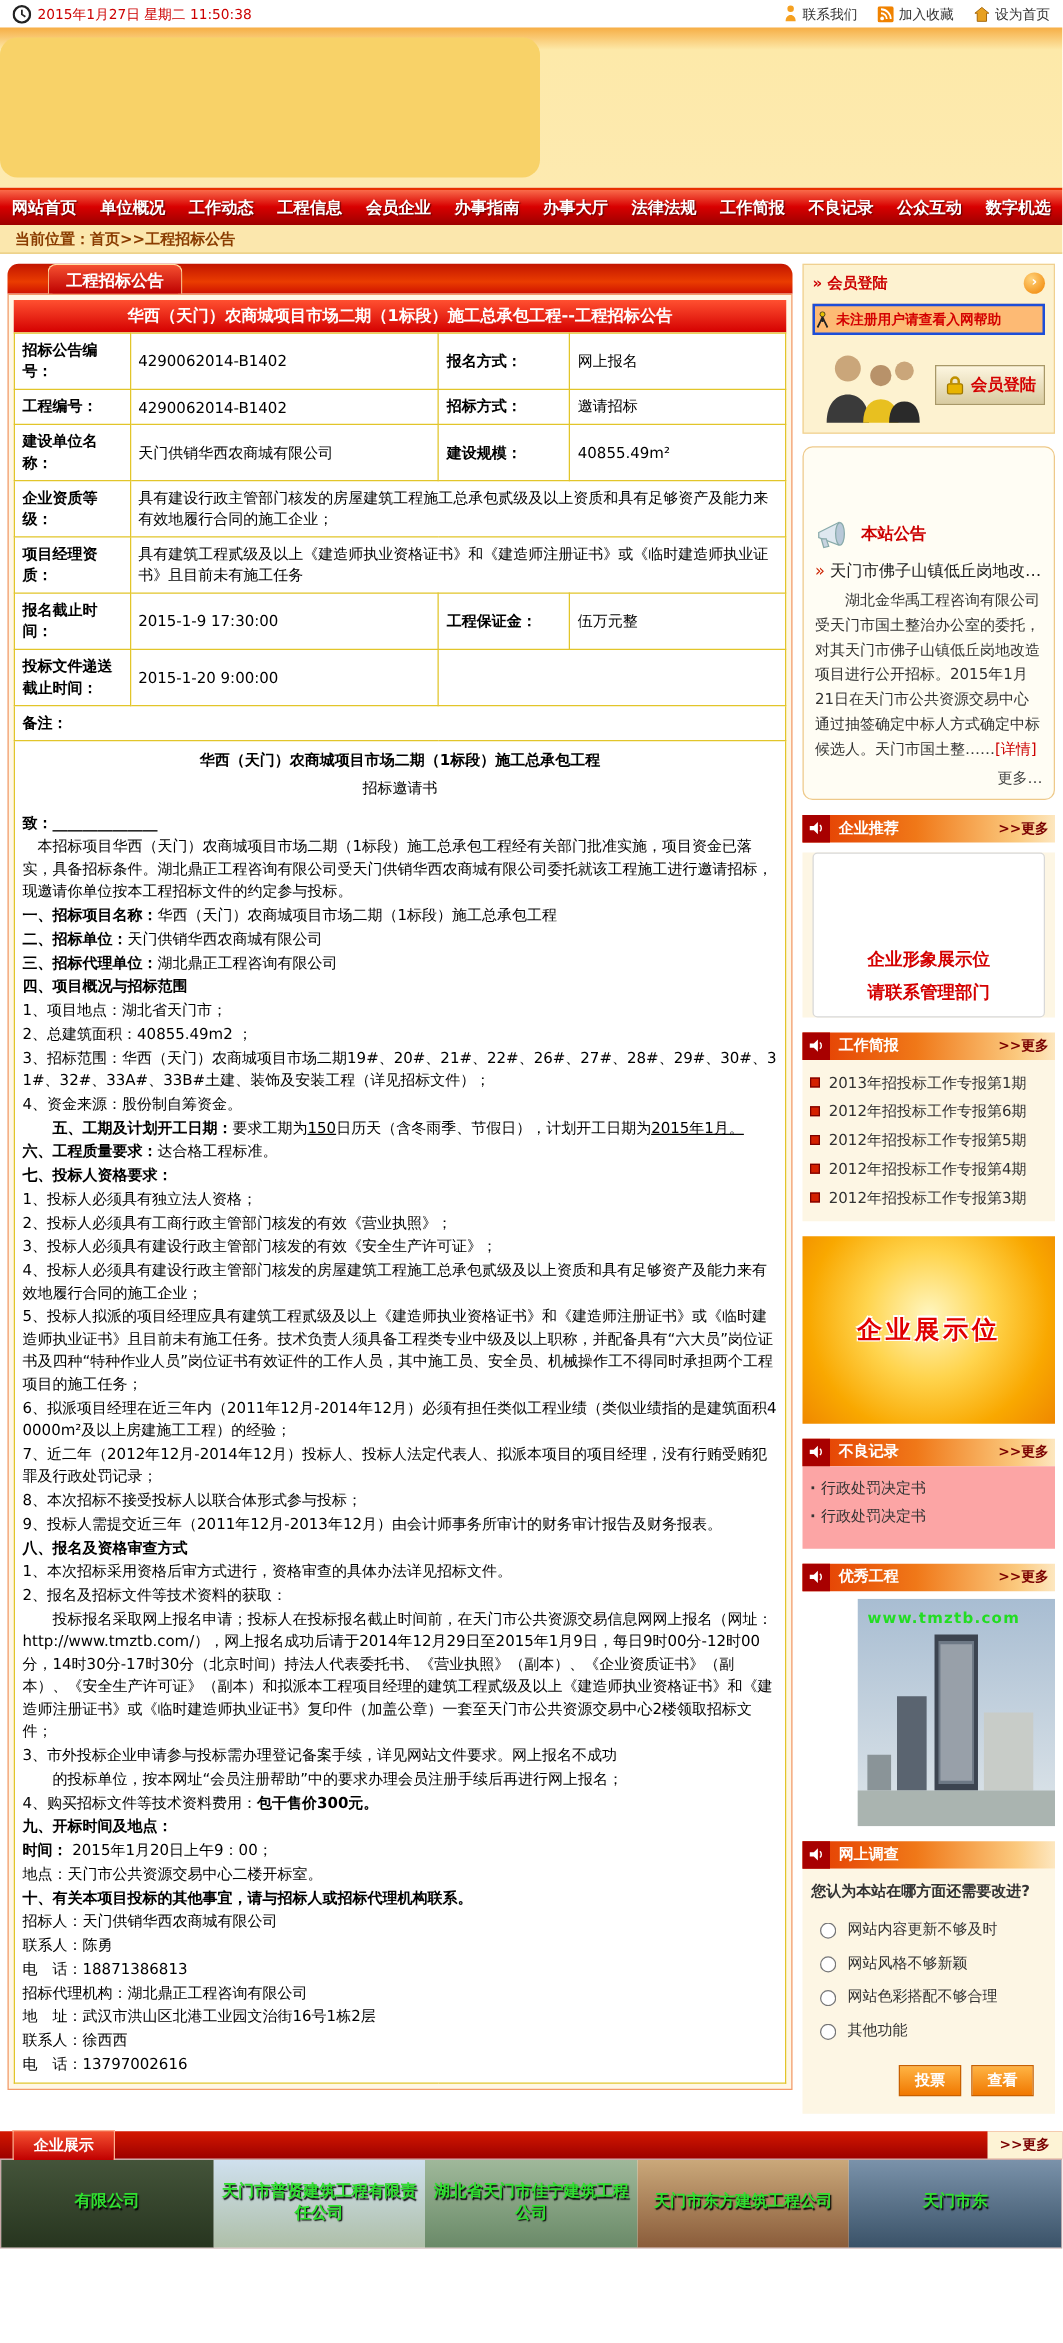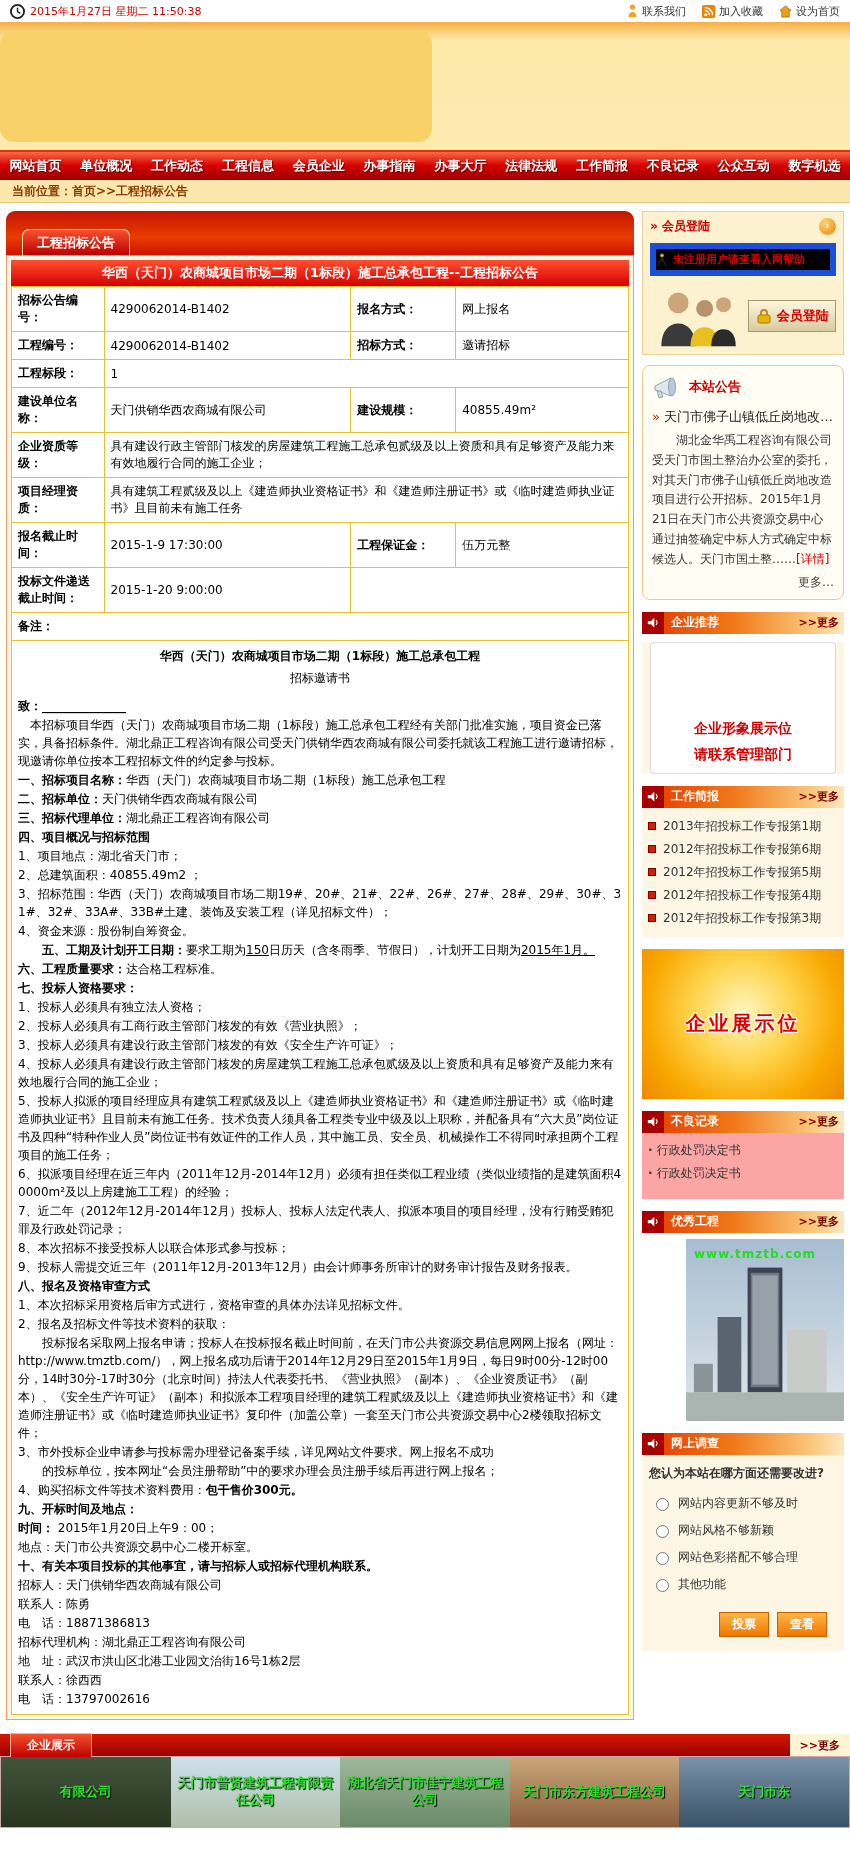--- a/index.html
+++ b/index.html
@@ -16,44 +16,44 @@
   
   .nav{height:28px;background:linear-gradient(180deg,#f96a4a 0,#d80000 48%,#9c0000 100%);display:flex;align-items:center;justify-content:space-around;border-top:2px solid #e83000;}
   .nav span{color:#fff;font-weight:bold;font-size:13px;text-shadow:1px 1px 1px #6a0000;cursor:pointer;white-space:nowrap;}
   
   .crumb{height:22px;line-height:22px;background:#fbe7ad;font-size:12px;font-weight:bold;color:#8a3c00;padding-left:12px;border-bottom:1px solid #e8c97a;}
   
   .main{display:flex;gap:8px;padding:8px 6px 0 6px;align-items:flex-start;}
   .leftcol{width:628px;flex-shrink:0;}
   .rightcol{flex:1;min-width:0;}
   
-  .tabbar{height:44px;background:linear-gradient(180deg,#c21500,#ea3c00 60%,#cf1200);border-radius:9px 9px 0 0;display:flex;align-items:flex-end;padding-left:16px;}
+  .tabbar{height:24px;background:linear-gradient(180deg,#c21500,#ea3c00 60%,#cf1200);border-radius:9px 9px 0 0;display:flex;padding-left:32px;}
   .tab{background:linear-gradient(180deg,#f55030,#bd0000);border:1px solid #ffe2a8;border-bottom:none;border-radius:7px 7px 0 0;color:#fff;font-weight:bold;font-size:13px;padding:4px 14px 3px;}
   .cbox{border:1px solid #f29a6a;background:#fff7e6;padding:4px;}
   .ttl{background:linear-gradient(180deg,#ff5030,#d40000);color:#fff;font-weight:bold;font-size:13px;text-align:center;padding:4px 0;}
   table.info{width:100%;border-collapse:collapse;background:#fff;font-size:12px;table-layout:fixed;}
   table.info td{border:1px solid #e2c52a;padding:5px 6px;vertical-align:middle;word-break:break-all;}
   td.lab{font-weight:bold;}
   td.remark{padding:8px 8px 30px 8px;}
   .ln{margin:1px 0;line-height:1.5;font-size:12px;}
   .ln b{font-weight:bold;}
   .c{text-align:center;}
   .bold{font-weight:bold;}
   .mb{margin-bottom:10px;margin-top:4px;}
   
   .loginpanel{background:#fdf2d0;border:1px solid #f0d090;padding:6px 7px;}
   .lhead{display:flex;align-items:center;color:#cc0000;font-weight:bold;font-size:12px;}
   .lhead .arr::before{content:"» ";}
   .circ{margin-left:auto;width:17px;height:17px;border-radius:50%;background:radial-gradient(circle at 35% 30%,#ffd27a,#f08200);color:#fff;font-size:11px;text-align:center;line-height:16px;font-weight:bold;cursor:pointer;}
   .circ::before{content:"›";}
-  .helpbox{background:#000000;border:6px solid #1d4ed8;color:#d40000;font-size:11px;font-weight:bold;display:flex;align-items:center;gap:5px;padding:3px 0;margin:8px 0;cursor:pointer;}
+  .helpbox{background:#fdba74;border:2px solid #1d4ed8;color:#d40000;font-size:11px;font-weight:bold;display:flex;align-items:center;gap:5px;padding:3px 0;margin:8px 0;cursor:pointer;}
   .lrow{display:flex;align-items:center;gap:8px;}
   .loginbtn{width:92px;height:32px;background:linear-gradient(180deg,#fdf6e0,#d8cba0);border:1px solid #a89868;display:flex;align-items:center;justify-content:center;gap:5px;font-weight:bold;color:#d40000;font-size:13px;cursor:pointer;font-family:inherit;}
   .ann{border:1px solid #eec98a;border-radius:8px;background:#fffdf4;padding:8px 9px;margin-top:10px;font-size:12px;}
-  .annhead{display:flex;align-items:center;gap:7px;}
+  .annhead{display:flex;align-items:center;gap:7px;margin-top:48px;}
   .annttl{color:#cc0000;font-weight:bold;font-size:13px;}
   .annlink{margin:8px 0 5px;color:#222;font-size:13px;cursor:pointer;}
   .annlink::before{content:"» ";color:#cc2200;}
   .annbody{color:#333;line-height:1.65;text-indent:2em;}
   .detail{color:#cc0000;cursor:pointer;text-indent:0;}
   .annmore{text-align:right;color:#444;margin-top:4px;cursor:pointer;}
   .shead{height:22px;display:flex;align-items:center;background:linear-gradient(90deg,#e33800 0,#f07818 45%,#fbc97e 85%,#fde7c0 100%);margin-top:12px;}
   .spk{width:22px;height:22px;background:#a80000;display:flex;align-items:center;justify-content:center;flex-shrink:0;}
   .st{color:#fff;font-weight:bold;font-size:12px;margin-left:7px;}
   .smore{margin-left:auto;color:#7a0000;font-size:11px;font-weight:bold;padding-right:5px;cursor:pointer;}
@@ -166,24 +166,20 @@
               <td class="lab">招标公告编号：</td>
               <td>4290062014-B1402</td>
               <td class="lab">报名方式：</td>
               <td>网上报名</td>
             </tr>
         <tr>
               <td class="lab">工程编号：</td>
               <td>4290062014-B1402</td>
               <td class="lab">招标方式：</td>
               <td>邀请招标</td>
-            </tr>
-        <tr>
-              <td class="lab">工程标段：</td>
-              <td colspan="3">1</td>
             </tr>
         <tr>
               <td class="lab">建设单位名称：</td>
               <td>天门供销华西农商城有限公司</td>
               <td class="lab">建设规模：</td>
               <td>40855.49m²</td>
             </tr>
         <tr>
               <td class="lab">企业资质等级：</td>
               <td colspan="3">具有建设行政主管部门核发的房屋建筑工程施工总承包贰级及以上资质和具有足够资产及能力来有效地履行合同的施工企业；</td>

